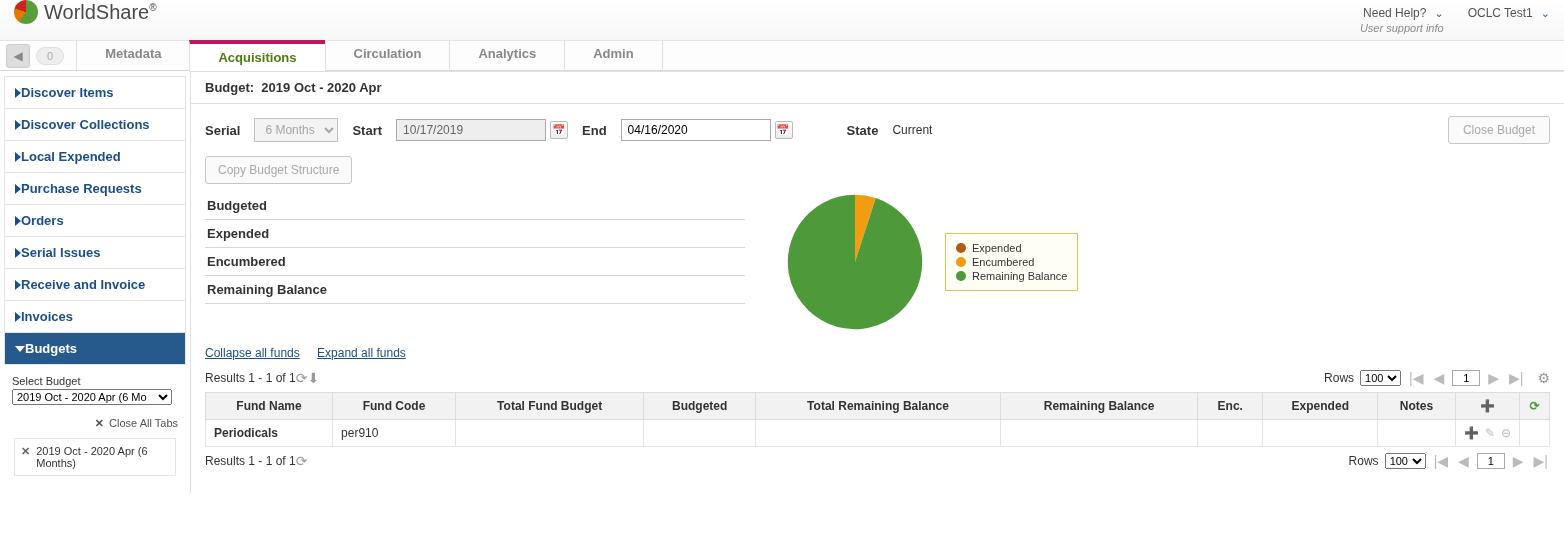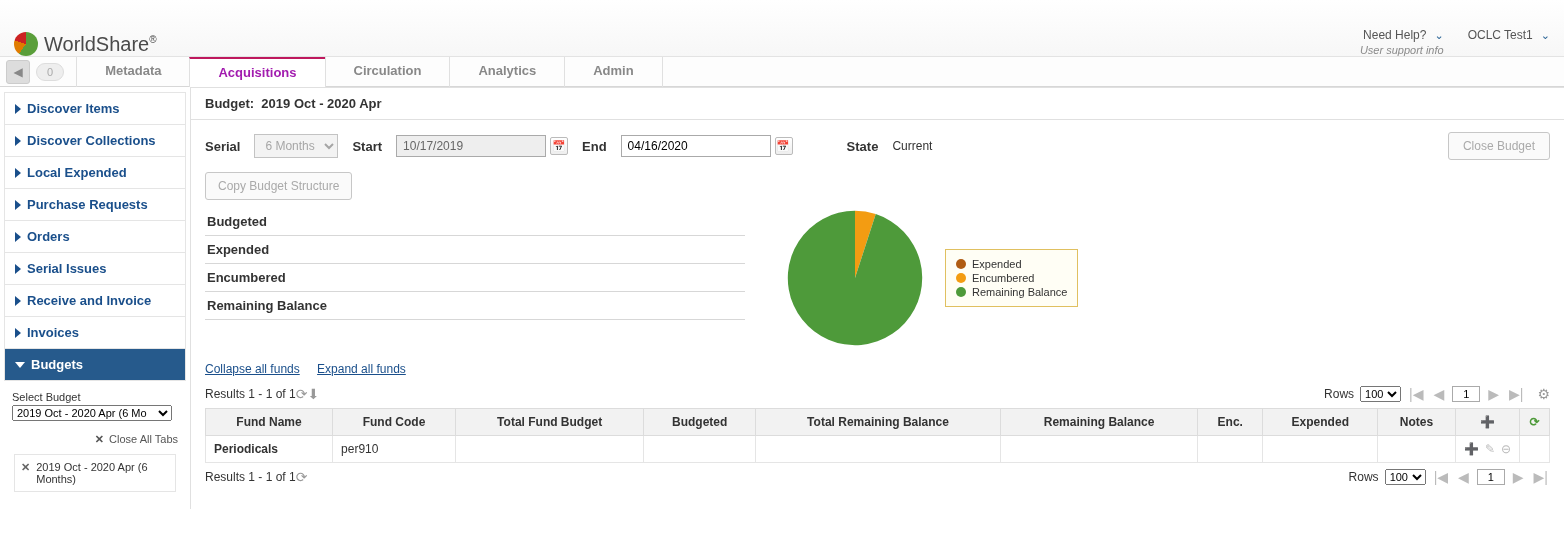--- a/index.html
+++ b/index.html
@@ -1,41 +1,41 @@
 <!DOCTYPE html>
 <html><head>
 <meta charset="utf-8">
 <style>
   * { box-sizing: border-box; margin: 0; padding: 0; }
   body { font-family: Arial, Helvetica, sans-serif; font-size: 12px; color: #333; background: #fff; width: 1564px; }
   
   
-  .header { background: linear-gradient(#fff,#f7f7f7); border-bottom: 1px solid #e3e3e3; height: 57px; display:flex; align-items:flex-end; padding:0 14px; }
+  .header { background: linear-gradient(#fff,#f7f7f7); border-bottom: 1px solid #e3e3e3; height: 41px; display:flex; align-items:flex-start; padding:0 14px; }
   .logo-wrap { display:flex; align-items:center; gap:6px; }
   .logo-icon { width:24px; height:24px; border-radius:50%; background: conic-gradient(#5a9e3a 0 60%, #e07b00 60% 80%, #c22 80% 100%); }
   .logo-text { font-size:20px; color:#4a4a4a; font-weight:400; }
   .logo-text sup { font-size:10px; }
   .header-right { margin-left:auto; display:flex; align-items:flex-start; gap:24px; padding-top:6px; }
   .help-block { text-align:right; color:#555; }
   .help-block .sub { font-style:italic; color:#8a8a8a; font-size:11px; margin-top:2px; }
   .chev { color:#2a6496; font-size:11px; margin-left:8px; cursor:pointer; }
   .user-block { color:#555; }
   
   
   .tabbar { display:flex; align-items:center; border-bottom:1px solid #d7d7d7; background:#fdfdfd; height:30px; }
   .histbtn { width:24px; height:24px; background:#ddd; border:1px solid #ccc; margin:0 6px; display:flex; align-items:center; justify-content:center; color:#888; border-radius:3px; }
   .pill { background:#eee; color:#aaa; border-radius:10px; padding:2px 10px; font-size:11px; border:1px solid #ddd; margin-right:12px; }
   .tab { padding:0 28px; line-height:28px; border-left:1px solid #e0e0e0; color:#888; font-weight:bold; font-size:13px; cursor:pointer; }
   .tab:last-child { border-right:1px solid #e0e0e0; }
-  .tab.active { background:#fff; color:#a21caf; border-top:2px solid #be185d; }
+  .tab.active { background:#fff; color:#4d7c0f; border-top:4px solid #be185d; }
   
   
   .main { display:flex; }
   .sidebar { width:190px; padding:6px 4px; }
-  .nav-item { background:#fff; border:1px solid #e5e5e5; padding:8px 10px; color:#1a4f8b; font-weight:bold; font-size:13px; cursor:pointer; display:flex; align-items:center; gap:6px; margin-top:-1px; }
+  .nav-item { background:#fff; border:1px solid #e5e5e5; padding:8px 10px; color:#1a4f8b; font-weight:bold; font-size:13px; cursor:pointer; display:flex; align-items:center; margin-top:-1px; }
   .nav-item.active { background:#265a8c; color:#fff; }
   .tri { width:0; height:0; border-top:5px solid transparent; border-bottom:5px solid transparent; border-left:6px solid currentColor; }
   .tri.down { border-left:5px solid transparent; border-right:5px solid transparent; border-top:6px solid currentColor; border-bottom:none; }
   .side-panel { padding:6px 8px; font-size:11px; }
   .side-panel label { display:block; margin:4px 0 2px; }
   .side-panel select { width:160px; font-size:11px; }
   .btn-small { border:1px solid #bbb; background:#f4f4f4; padding:4px 10px; border-radius:3px; margin-top:6px; cursor:pointer; font-size:12px; }
   .close-tabs { text-align:right; font-size:11px; color:#555; margin-top:12px; cursor:pointer; }
   .close-tabs .x { font-weight:bold; margin-right:2px; }
   .open-tab { display:flex; gap:6px; align-items:flex-start; border:1px solid #e5e5e5; background:#fff; padding:6px 6px; margin:8px 2px 0; font-size:11px; color:#333; cursor:pointer; }

